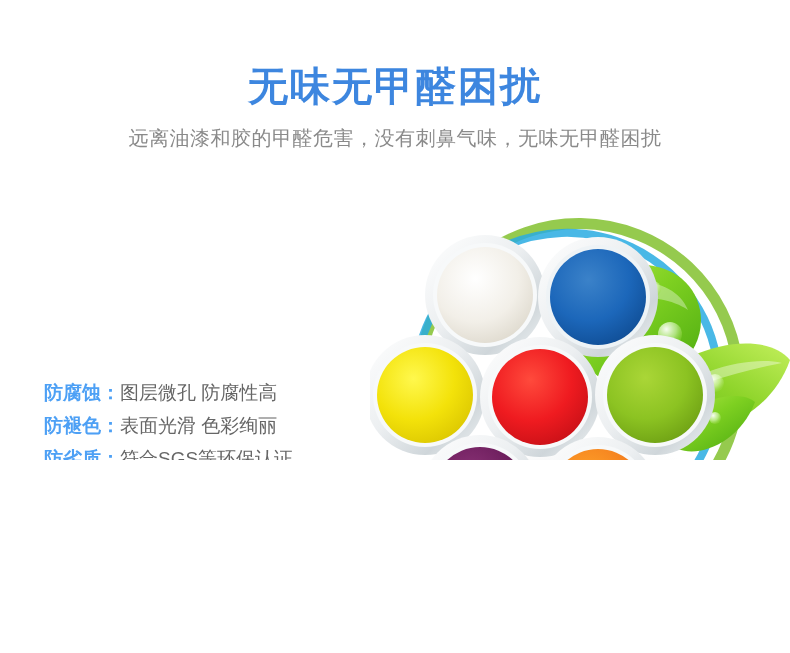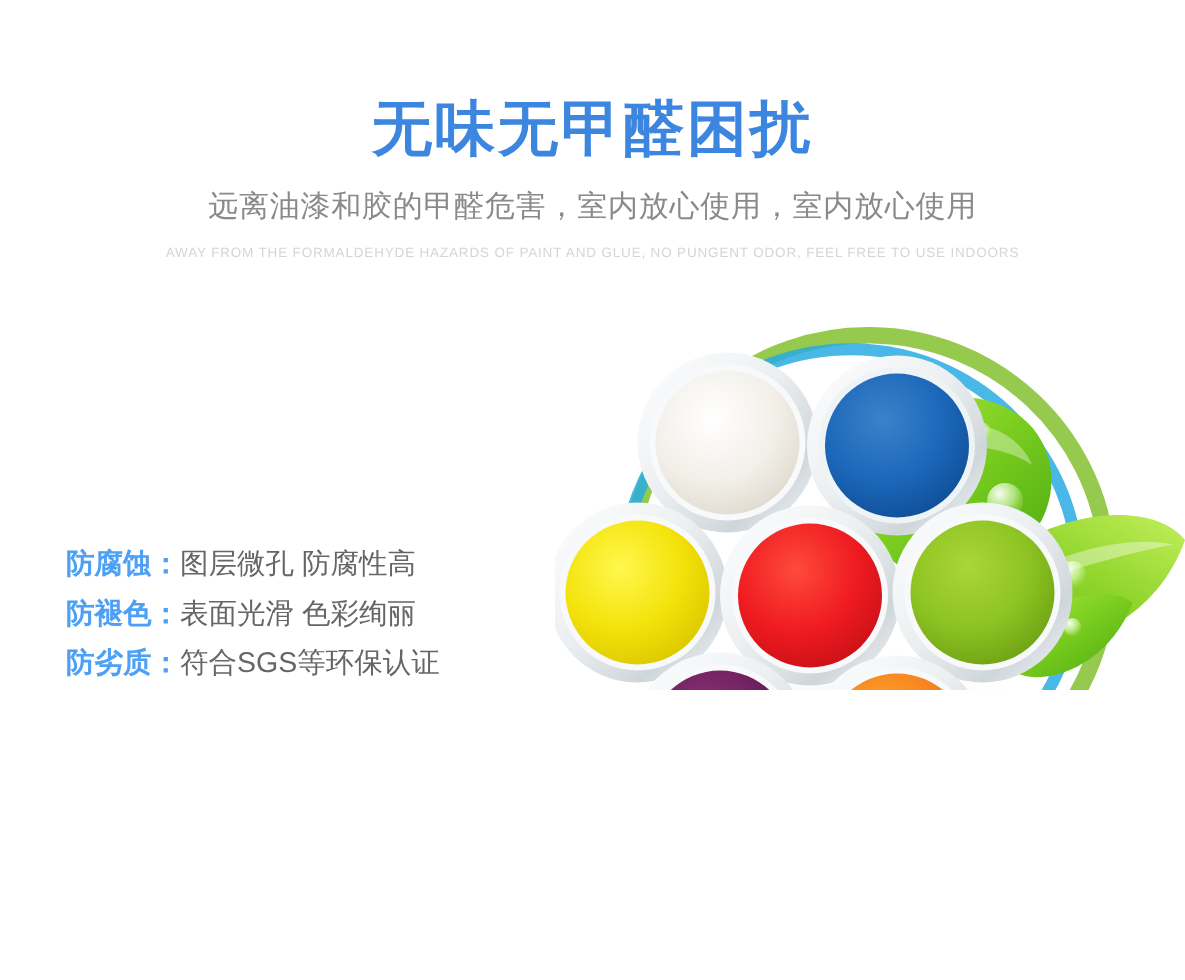--- a/index.html
+++ b/index.html
@@ -80,21 +80,21 @@
     color: #c9c9c9;
     letter-spacing: 1.5px;
     line-height: 1.2;
     white-space: nowrap;
   }
   .feature-list {
     margin: 0;
     padding: 0;
     list-style: none;
     position: absolute;
-    top: 114px;
+    top: 130px;
     left: 4px;
     width: 330px;
   }
   .feature-item {
     font-size: 19px;
     line-height: 33px;
     white-space: nowrap;
   }
   .feature-label {
     color: #4da0f5;
@@ -115,22 +115,21 @@
   }
   .photo svg { display: block; }
 </style>
 </head>
 <body>
 
 <div id="page">
 
   <div class="header">
     <h1 class="main-title">无味无甲醛困扰</h1>
-    <p class="sub-title-cn">远离油漆和胶的甲醛危害，室内放心使用，室内放心使用</p>
-    <p class="sub-title-en">AWAY FROM THE FORMALDEHYDE HAZARDS OF PAINT AND GLUE, NO PUNGENT ODOR, FEEL FREE TO USE INDOORS</p>
+    <p class="sub-title-cn">远离油漆和胶的甲醛危害，没有刺鼻气味，无味无甲醛困扰</p>
   </div>
 
   <div class="left-col">
 
     <ul class="feature-list">
       <li class="feature-item">
         <span class="feature-label">防腐蚀：</span><span class="feature-text">图层微孔 防腐性高</span>
       </li>
       <li class="feature-item">
         <span class="feature-label">防褪色：</span><span class="feature-text">表面光滑 色彩绚丽</span>

